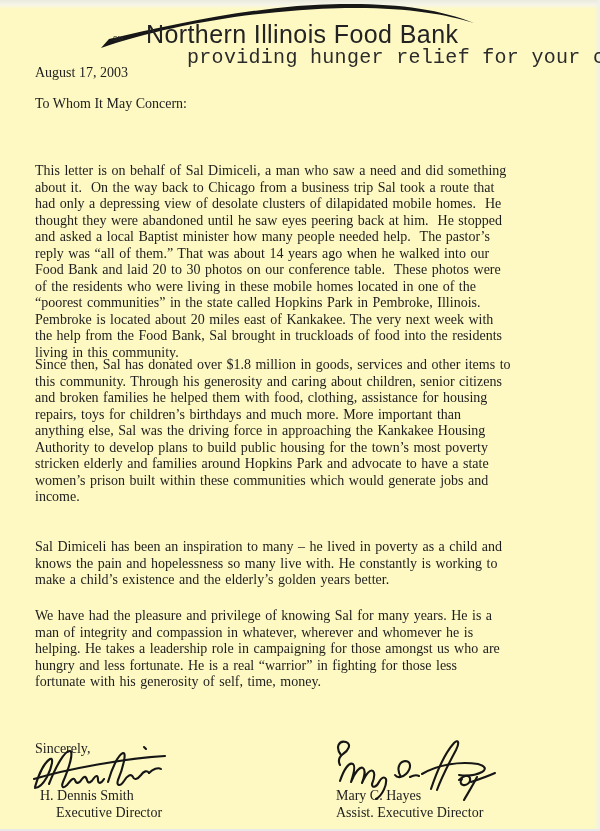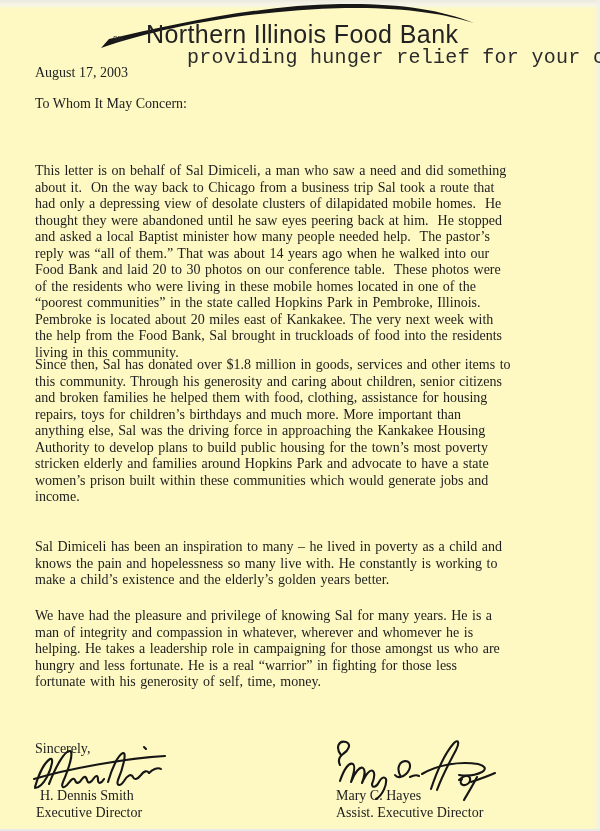--- a/index.html
+++ b/index.html
@@ -61,21 +61,21 @@
   .p4{top:608px;}
   .closing{position:absolute;left:35px;top:715px;font-size:14px;margin-top:26px;}
 
   
   .sig-svg{position:absolute;}
   .sig-left{left:32px;top:742px;width:150px;height:55px;}
   .sig-right{left:325px;top:735px;width:175px;height:68px;}
   .sig-name{position:absolute;font-size:14px;white-space:nowrap;}
   .sig-title{position:absolute;font-size:14px;white-space:nowrap;}
   .name-left{left:40px;top:788px;}
-  .title-left{left:36px;top:805px;}
+  .title-left{left:56px;top:805px;}
   .name-right{left:336px;top:788px;}
   .title-right{left:336px;top:805px;}
 
   .ink-stroke{fill:none;stroke:#161616;stroke-width:2.1;stroke-linecap:round;stroke-linejoin:round;}
 </style>
 </head>
 <body>
 
 <div class="page">
 

